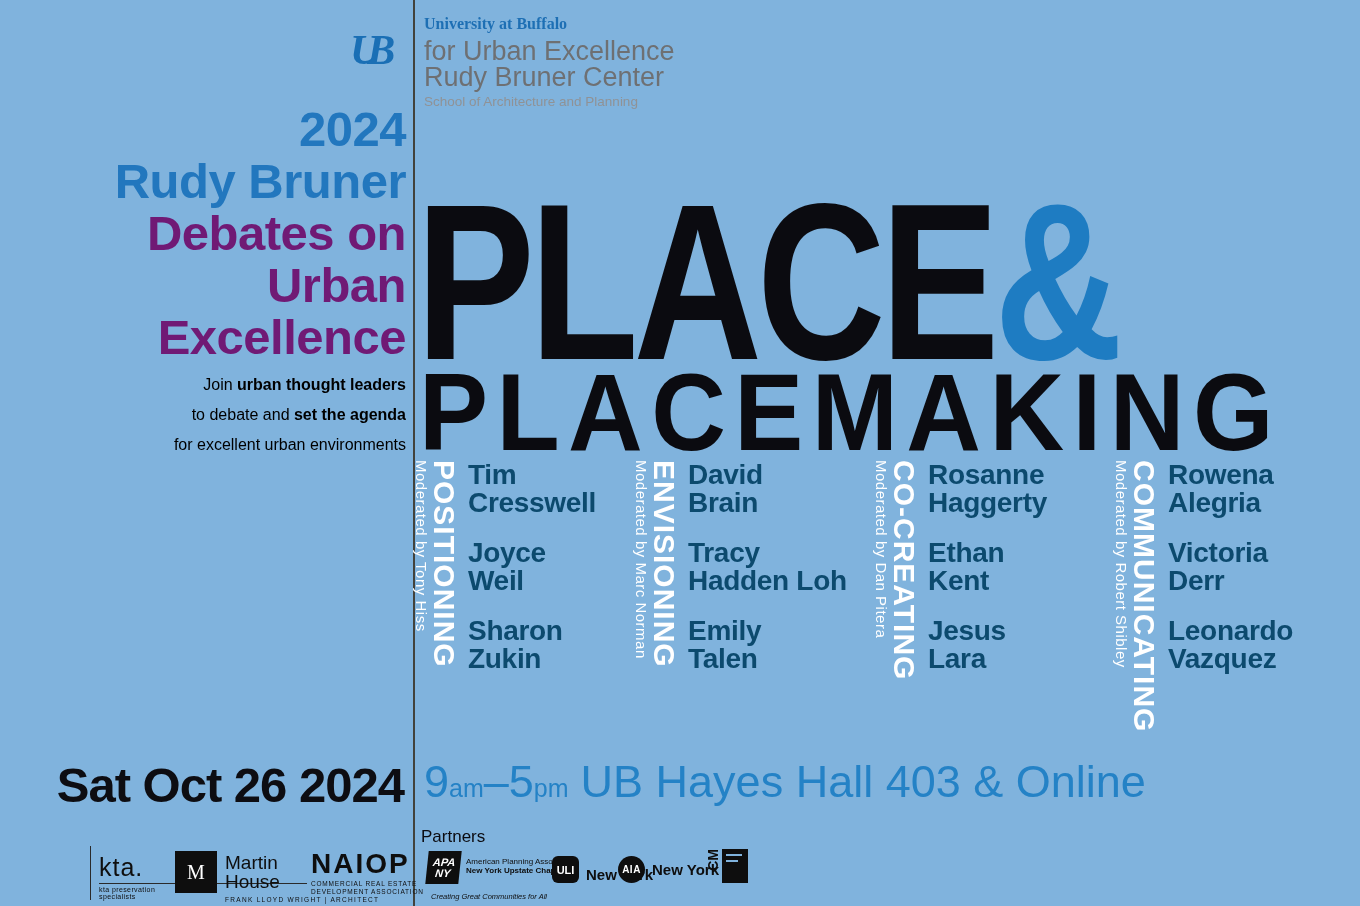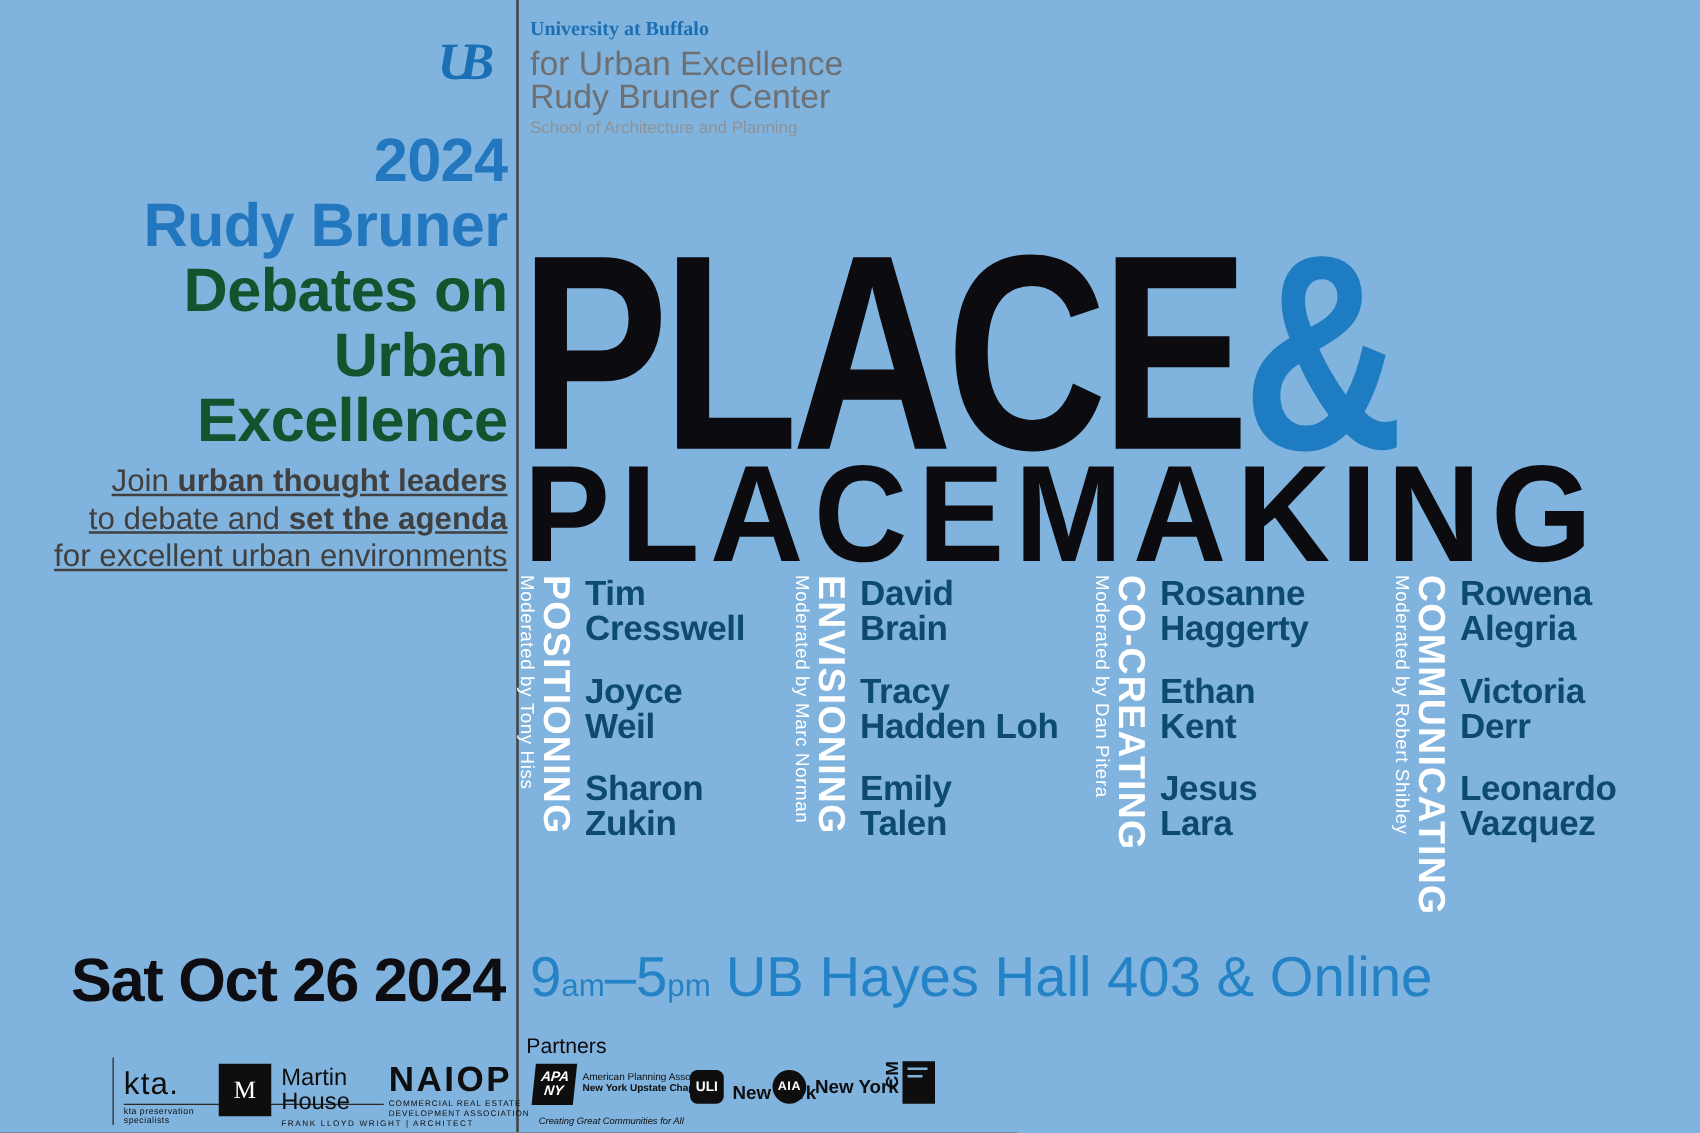--- a/index.html
+++ b/index.html
@@ -20,22 +20,22 @@
   }
   .header-text{position:absolute;left:424px;top:16px;line-height:1;}
   .hdr-univ{font-family:"Liberation Serif",serif;font-weight:bold;font-size:16px;color:#1d6fb4;margin-bottom:6px;}
   .hdr-center{font-size:27px;color:#6e7073;line-height:26px;letter-spacing:0;}
   .hdr-school{font-size:13.5px;color:#8f9296;margin-top:5px;}
 
   
   .left-block{position:absolute;left:0;top:103px;width:406px;text-align:right;}
   .big-line{font-size:49px;font-weight:bold;line-height:52px;letter-spacing:-0.5px;}
   .blue-t{color:#2277be;}
-  .white-t{color:#14532d;}
-  .tagline{margin-top:7px;font-size:25px;line-height:30px;color:#404040;text-decoration:underline;}
+  .white-t{color:#701a75;}
+  .tagline{margin-top:7px;font-size:16px;line-height:30px;color:#000000;}
   .tagline b{font-weight:bold;}
 
   
   .place-line{
     position:absolute;left:416px;top:171px;white-space:nowrap;
     font-size:212px;font-weight:bold;line-height:212px;letter-spacing:-6px;
     color:#0b0b10;transform:scale(0.84,1.05);transform-origin:left top;
   }
   .place-line .amp{color:#1e7cc2;}
   .placemaking-line{

